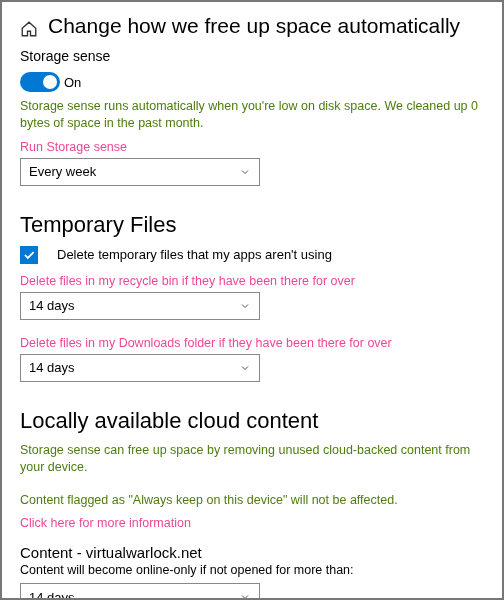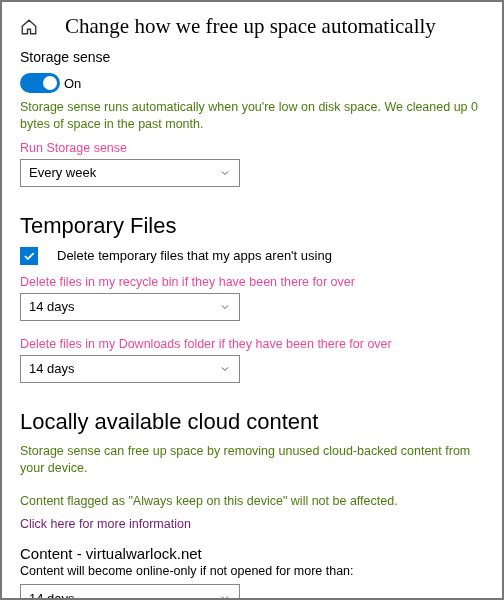--- a/index.html
+++ b/index.html
@@ -13,24 +13,23 @@
       color: #000;
       background: #fff;
       width: 504px;
       height: 600px;
       border: 2px solid #777;
       padding: 12px 18px;
       overflow: hidden;
     }
     .header-row {
       display: flex;
-      align-items: center;
-      gap: 27px;
-      margin-bottom: 6px;
-      font-family: Liberation Serif, serif;
+      align-items: flex-end;
+      gap: 10px;
+      margin-bottom: 6px;
     }
     .home-icon svg {
       width: 18px;
       height: 18px;
       display: block;
     }
     .page-title {
       font-size: 21px;
       font-weight: 400;
       color: #000;
@@ -78,21 +77,21 @@
       line-height: 1.35;
       margin-bottom: 8px;
     }
     .field-label {
       font-size: 12.5px;
       color: #ec4899;
       margin-bottom: 4px;
       display: block;
     }
     .select {
-      width: 220px;
+      width: 240px;
       height: 28px;
       border: 1px solid #888;
       background: #fff;
       display: flex;
       align-items: center;
       justify-content: space-between;
       padding: 0 8px;
       font-size: 13px;
       cursor: pointer;
       margin-bottom: 6px;
@@ -122,21 +121,21 @@
     }
     .checkbox svg {
       width: 14px;
       height: 14px;
     }
     .checkbox-label {
       font-size: 13px;
     }
     .spacer-sm { height: 10px; }
     .link {
-      color: #701a75;
+      color: #ec4899;
       font-size: 12.5px;
       cursor: pointer;
       display: inline-block;
       margin-top: 4px;
       margin-bottom: 14px;
     }
     .subsection-title {
       font-size: 15px;
       font-weight: 400;
       margin-bottom: 2px;

